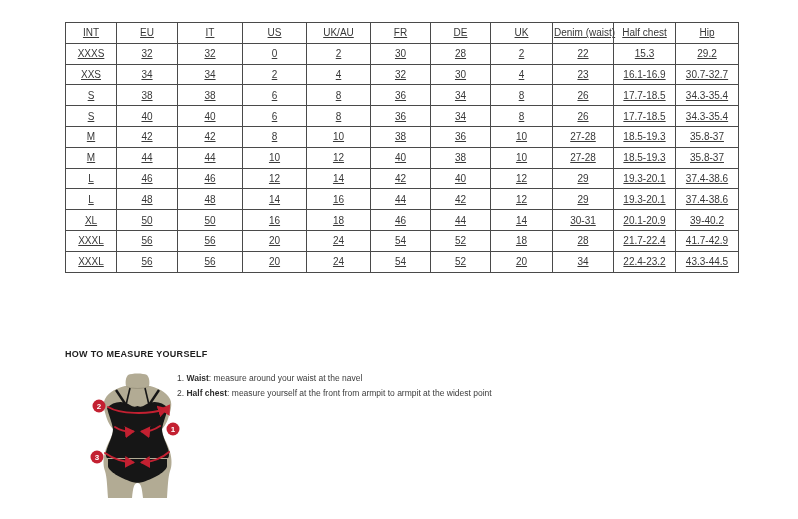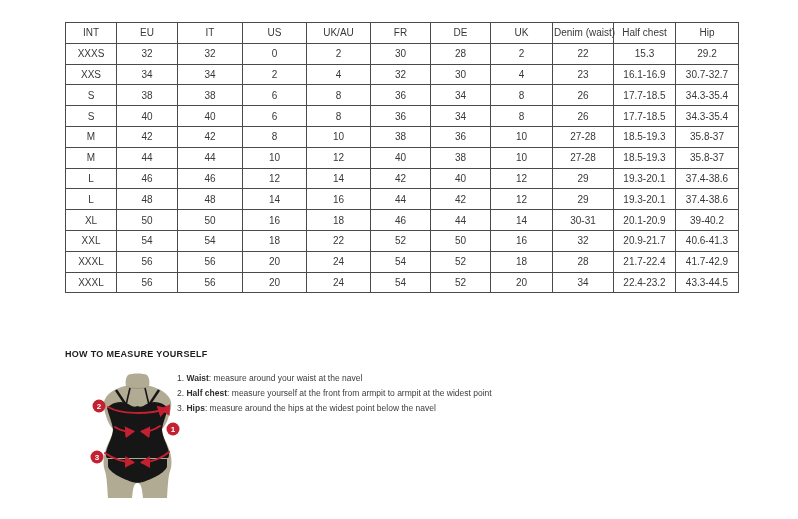--- a/index.html
+++ b/index.html
@@ -1,20 +1,20 @@
 <!DOCTYPE html>
 <html><head>
 <meta charset="utf-8">
 <style>
   * { margin: 0; padding: 0; box-sizing: border-box; }
   html, body { width: 798px; height: 519px; background: #ffffff; overflow: hidden; }
   body { font-family: "Liberation Sans", sans-serif; color: #3a3a3a; position: relative; }
 
   
-  .table-wrap { position: absolute; left: 65px; top: 22px; }
+  .table-wrap { position: absolute; left: 65px; top: 22px; text-decoration: underline; }
   table.size-table {
     border-collapse: collapse;
     table-layout: fixed;
     width: 673px;
     font-size: 10px;
     color: #383838;
   }
   table.size-table th, table.size-table td {
     border: 1px solid #4a4a4a;
     text-align: center;
@@ -192,33 +192,20 @@
           <td>16</td>
           <td>18</td>
           <td>46</td>
           <td>44</td>
           <td>14</td>
           <td>30-31</td>
           <td>20.1-20.9</td>
           <td>39-40.2</td>
         </tr>
         <tr>
-          <td>XXL</td>
-          <td>54</td>
-          <td>54</td>
-          <td>18</td>
-          <td>22</td>
-          <td>52</td>
-          <td>50</td>
-          <td>16</td>
-          <td>32</td>
-          <td>20.9-21.7</td>
-          <td>40.6-41.3</td>
-        </tr>
-        <tr>
           <td>XXXL</td>
           <td>56</td>
           <td>56</td>
           <td>20</td>
           <td>24</td>
           <td>54</td>
           <td>52</td>
           <td>18</td>
           <td>28</td>
           <td>21.7-22.4</td>
@@ -299,14 +286,13 @@
     <g>
       <circle cx="12" cy="85" r="6.5" fill="#c32031"></circle>
       <text class="badge-text" x="12" y="88">3</text>
     </g>
   </svg>
 </div>
 
 <div class="steps">
     <div class="step"><span>1. </span><b>Waist</b><span>: measure around your waist at the navel</span></div>
     <div class="step"><span>2. </span><b>Half chest</b><span>: measure yourself at the front from armpit to armpit at the widest point</span></div>
-    <div class="step"><span>3. </span><b>Hips</b><span>: measure around the hips at the widest point below the navel</span></div>
   </div>
 
 </body></html>

